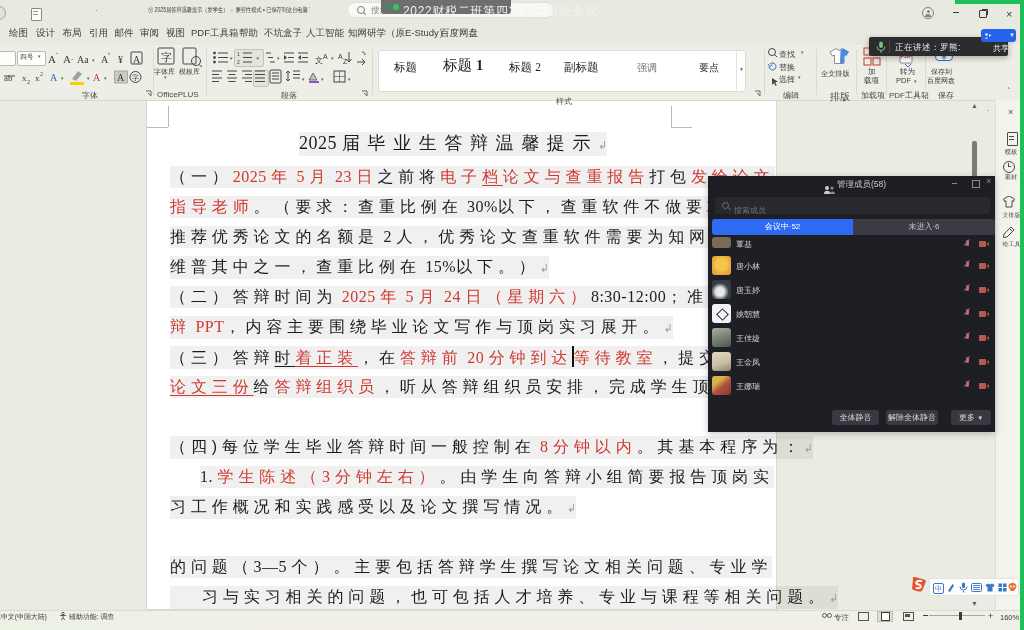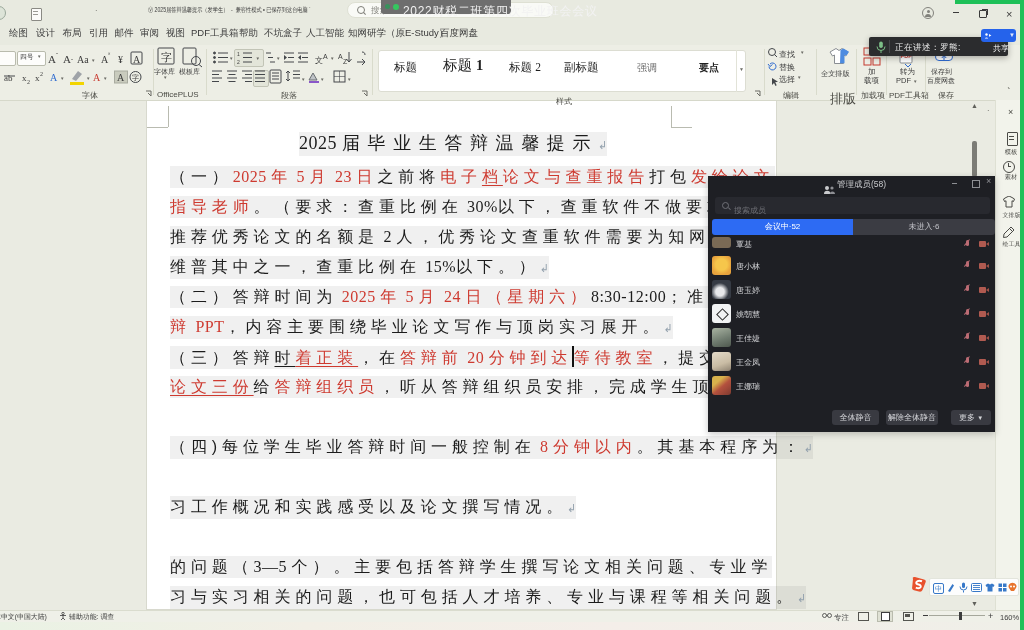--- a/index.html
+++ b/index.html
@@ -53,23 +53,24 @@
 
     <div class="dl" style="top:66px;">（一）<span class="red"><span class="lat">2025 </span>年<span class="lat"> 5 </span>月<span class="lat"> 23 </span>日</span>之前将<span class="red">电子<u>档</u>论文与查重报告</span>打包<span class="red">发给论文</span></div>
     <div class="dl" style="top:96px;"><span class="red">指导老师</span>。（要求：查重比例在<span class="lat"> 30%</span>以下，查重软件不做要求，学院</div>
     <div class="dl" style="top:126px;">推荐优秀论文的名额是<span class="lat"> 2 </span>人，优秀论文查重软件需要为知网、万方、</div>
     <div class="dl" style="top:156px;">维普其中之一，查重比例在<span class="lat"> 15%</span>以下。）<span class="ret">↲</span></div>
     <div class="dl" style="top:186px;">（二）答辩时间为<span class="red"><span class="lat"> 2025 </span>年<span class="lat"> 5 </span>月<span class="lat"> 24 </span>日（星期六）</span><span class="lat">8:30-12:00</span>；准备<span class="red">答</span></div>
     <div class="dl" style="top:216px;"><span class="red">辩<span class="lat"> PPT</span></span>，内容主要围绕毕业论文写作与顶岗实习展开。<span class="ret">↲</span></div>
     <div class="dl" style="top:246px;">（三）答辩<u>时</u><span class="red"><u>着正装</u></span>，在<span class="red">答辩前<span class="lat"> 20 </span>分钟到达</span><span class="cursor"></span><span class="red">等待教室</span>，提交<span class="red"><u>纸质档</u></span></div>
     <div class="dl" style="top:276px;"><span class="red"><u>论文三份</u></span>给<span class="red">答辩组织员</span>，听从答辩组织员安排，完成学生顶岗实习调</div>
     <div class="dl" style="top:336px;">（四)每位学生毕业答辩时间一般控制在<span class="red"><span class="lat"> 8 </span>分钟以内</span>。其基本程序为：<span class="ret">↲</span></div>
+    <div class="dl" style="top:366px;left:200px;"><span class="lat">1. </span><span class="red">学生陈述（<span class="lat">3 </span>分钟左右）</span>。由学生向答辩小组简要报告顶岗实</div>
     <div class="dl" style="top:396px;">习工作概况和实践感受以及论文撰写情况。<span class="ret">↲</span></div>
     <div class="dl" style="top:456px;">的问题（<span class="lat">3—5 </span>个）。主要包括答辩学生撰写论文相关问题、专业学</div>
-    <div class="dl" style="top:486px;">习与实习相关的问题，也可包括人才培养、专业与课程等相关问题。<span class="ret">↲</span></div>
+    <div class="dl" style="top:486px;padding-left:32px;">习与实习相关的问题，也可包括人才培养、专业与课程等相关问题。<span class="ret">↲</span></div>
 
     <div class="abs" style="left:971px;top:2px;width:8px;height:7px;color:#5F5F5A;font-size:7px;">▲</div>
     <div class="abs" style="left:972px;top:41px;width:5px;height:36px;background:#7C7C76;border-radius:2px;"></div>
     <div class="abs" style="left:971px;top:500px;width:8px;height:7px;color:#5F5F5A;font-size:7px;">▼</div>
   </div>
   <div class="abs" id="titlebar">
     <div class="abs" style="left:-8px;top:6px;width:12px;height:12px;border-radius:50%;border:1px solid #9AA89A;background:#DDE4D8;"></div>
     <div class="abs" style="left:31px;top:8px;width:9px;height:11px;background:#FBFBF9;border:1px solid #8A8A84;border-radius:1px;"></div>
     <div class="abs" style="left:33px;top:11px;width:5px;height:1px;background:#9A9A94;"></div>
     <div class="abs" style="left:33px;top:14px;width:5px;height:1px;background:#9A9A94;"></div>
@@ -115,21 +116,21 @@
     <div class="abs" style="left:-12px;top:6px;width:26px;height:13px;background:#FDFDFB;border:1px solid #B9BBAD;border-radius:2px;"></div>
     <div class="abs" style="left:17px;top:6px;width:27px;height:13px;background:#FDFDFB;border:1px solid #B9BBAD;border-radius:2px;"></div>
     <div class="abs" style="left:20px;top:8px;font-size:7.5px;color:#3C3C3C;transform:scale(0.9);transform-origin:0 0;">四号</div>
     <div class="abs" style="left:37px;top:9px;font-size:4.5px;color:#6A6A64;">▼</div>
 
     <div class="abs" style="left:82px;top:45px;font-size:8px;color:#4A4A44;">字体</div>
     <div class="abs" style="left:157px;top:45px;font-size:8px;color:#4A4A44;">OfficePLUS</div>
     <div class="abs" style="left:281px;top:45px;font-size:8px;color:#4A4A44;">段落</div>
     <div class="abs" style="left:556px;top:51px;font-size:8px;color:#4A4A44;">样式</div>
     <div class="abs" style="left:783px;top:45px;font-size:8px;color:#4A4A44;">编辑</div>
-    <div class="abs" style="left:830px;top:45px;font-size:13px;color:#4A4A44;">排版</div>
+    <div class="abs" style="left:830px;top:45px;font-size:10px;color:#4A4A44;">排版</div>
     <div class="abs" style="left:861px;top:45px;font-size:8px;color:#4A4A44;">加载项</div>
     <div class="abs" style="left:889px;top:45px;font-size:8px;color:#4A4A44;">PDF工具箱</div>
     <div class="abs" style="left:938px;top:45px;font-size:8px;color:#4A4A44;">保存</div>
 
     <div class="abs" style="left:152.5px;top:4px;width:1px;height:46px;background:#D9DBCC;"></div>
     <div class="abs" style="left:205.5px;top:4px;width:1px;height:46px;background:#D9DBCC;"></div>
     <div class="abs" style="left:372px;top:4px;width:1px;height:46px;background:#D9DBCC;"></div>
     <div class="abs" style="left:764px;top:4px;width:1px;height:46px;background:#D9DBCC;"></div>
     <div class="abs" style="left:816px;top:4px;width:1px;height:46px;background:#D9DBCC;"></div>
     <div class="abs" style="left:856px;top:4px;width:1px;height:46px;background:#D9DBCC;"></div>
@@ -153,21 +154,21 @@
     <div class="abs" style="left:931px;top:22px;font-size:7.5px;color:#3C3C3C;transform:scale(0.93);transform-origin:0 0;">保存到</div>
     <div class="abs" style="left:927px;top:31px;font-size:7.5px;color:#3C3C3C;transform:scale(0.93);transform-origin:0 0;">百度网盘</div>
     <div class="abs" style="left:1007px;top:41px;font-size:11px;color:#4A4A44;">ˋ</div>
 
     <div class="abs" style="left:378px;top:5px;width:368px;height:42px;background:#FFFFFF;border:1px solid #DCDDD2;border-radius:3px;box-sizing:border-box;"></div>
     <div class="abs" style="left:394px;top:15px;font-size:11.5px;color:#1F1F1F;">标题</div>
     <div class="abs" style="left:443px;top:11px;font-size:14.5px;color:#1F1F1F;">标题 <b style="font-family:'Liberation Serif',serif;">1</b></div>
     <div class="abs" style="left:509px;top:15px;font-size:11.5px;color:#1F1F1F;">标题 <span style="font-family:'Liberation Serif',serif;">2</span></div>
     <div class="abs" style="left:564px;top:15px;font-size:11.5px;color:#1F1F1F;">副标题</div>
     <div class="abs" style="left:637px;top:16px;font-size:10px;color:#6A6A6A;">强调</div>
-    <div class="abs" style="left:699px;top:16px;font-size:10px;color:#1F1F1F;font-weight:bold;">要点</div>
+    <div class="abs" style="left:699px;top:16px;font-size:10px;color:#1F1F1F;font-weight:normal;">要点</div>
     <div class="abs" style="left:736px;top:5px;width:1px;height:42px;background:#E2E3D8;"></div>
     <div class="abs" style="left:739px;top:21px;font-size:5px;color:#6A6A64;">▼</div>
   </div>
   <svg class="abs" style="left:0;top:45px;" width="1024" height="55" viewBox="0 45 1024 55" fill="none" stroke="#44474B" stroke-width="1">
 
     <g stroke="none" fill="#3C3C3C" font-family="Liberation Serif">
       <text x="48" y="63" font-size="11">A</text>
         <text x="56" y="57" font-size="6">ˆ</text>
       <text x="63" y="63" font-size="11">A</text>
         <text x="71" y="63" font-size="6">ˇ</text>

